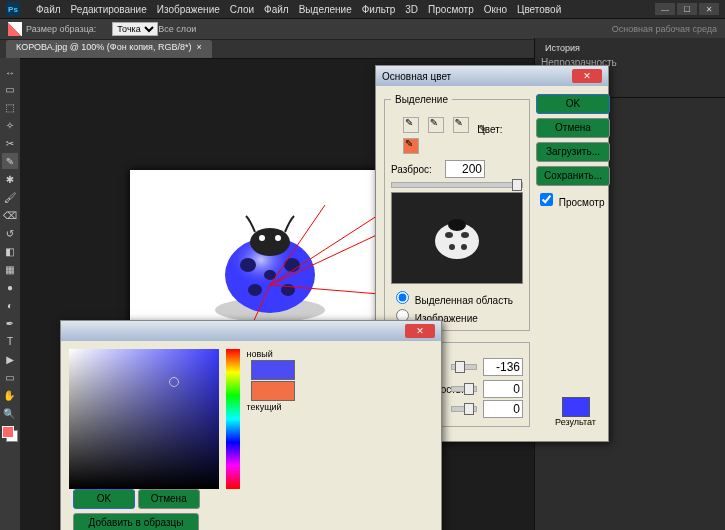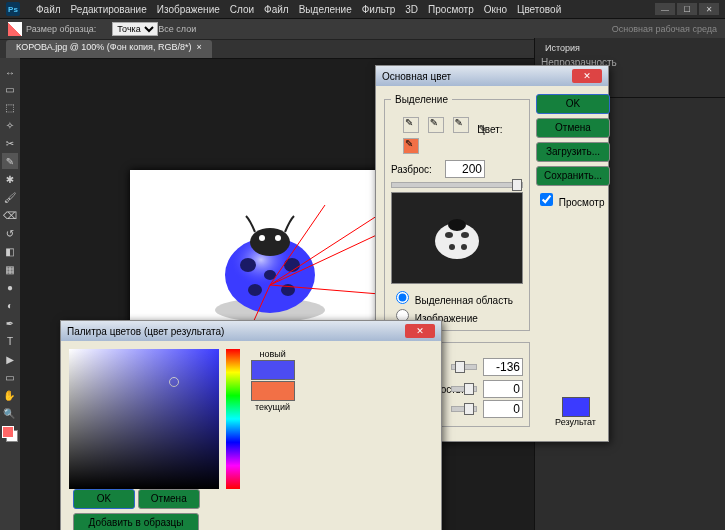--- a/index.html
+++ b/index.html
@@ -35,21 +35,21 @@
   .dlg input[type=text]{font-size:12px;padding:1px 2px;border:1px solid #999;text-align:right}
   .dlg .sl{height:4px;background:#ccc;border:1px solid #aaa;position:relative;margin:4px 0}
   .dlg .sl .h{position:absolute;width:8px;height:10px;background:#eee;border:1px solid #666;top:-4px}
   .swatch{display:inline-block;width:26px;height:18px;border:1px solid #555;vertical-align:middle}
   .eyerow span{display:inline-block;width:14px;height:14px;border:1px solid #aaa;margin-right:6px;position:relative}
   .eyerow span::after{content:"✎";position:absolute;left:1px;top:-1px;font-size:10px}
   .preview{width:130px;height:90px;background:#222;border:1px solid #888;margin:4px auto;display:flex;align-items:center;justify-content:center}
   .cp .spectrum{width:150px;height:140px;display:inline-block;vertical-align:top;position:relative;background:linear-gradient(to right,#fff,#3b3bff);}
   .cp .spectrum::after{content:"";position:absolute;inset:0;background:linear-gradient(to bottom,transparent,#000)}
   .cp .hue{display:inline-block;width:14px;height:140px;margin-left:4px;background:linear-gradient(red,yellow,lime,cyan,blue,magenta,red);vertical-align:top}
-  .cp .boxes{display:inline-block;width:52px;vertical-align:top;margin-left:4px;text-align:center;font-size:9px}
+  .cp .boxes{display:inline-block;width:52px;vertical-align:top;margin-left:4px;text-align:left;font-size:9px}
   .cp .newold .sw{width:42px;height:18px;border:1px solid #666;margin:1px auto}
   .row{display:flex;align-items:center;margin:2px 0}
   .row label{width:54px}
   .row .sl{flex:1;margin:0 6px}
   .row input{width:34px}
 </style>
 </head>
 <body>
 
 <div class="menubar">
@@ -220,21 +220,20 @@
       <div class="btn">Отмена</div>
       <div class="btn">Загрузить...</div>
       <div class="btn">Сохранить...</div>
       <div><input type="checkbox" checked="" style=""> <span>Просмотр</span></div>
     </div>
   </div>
 </div>
 
 <div class="dlg cp" style="left:60px;top:320px;width:380px">
   <div class="titlebar">
-    <span>Палитра цветов (цвет результата)</span>
     <div class="close">✕</div>
   </div>
   <div class="body">
     <div class="spectrum"><div style="position:absolute;left:100px;top:28px;width:8px;height:8px;border:1px solid #fff;border-radius:50%"></div></div>
     <div class="hue"></div>
     <div class="boxes newold">
       <div>новый</div>
       <div class="sw" style="background:#4c4cf2"></div>
       <div class="sw" style="background:#f27046"></div>
       <div>текущий</div>

